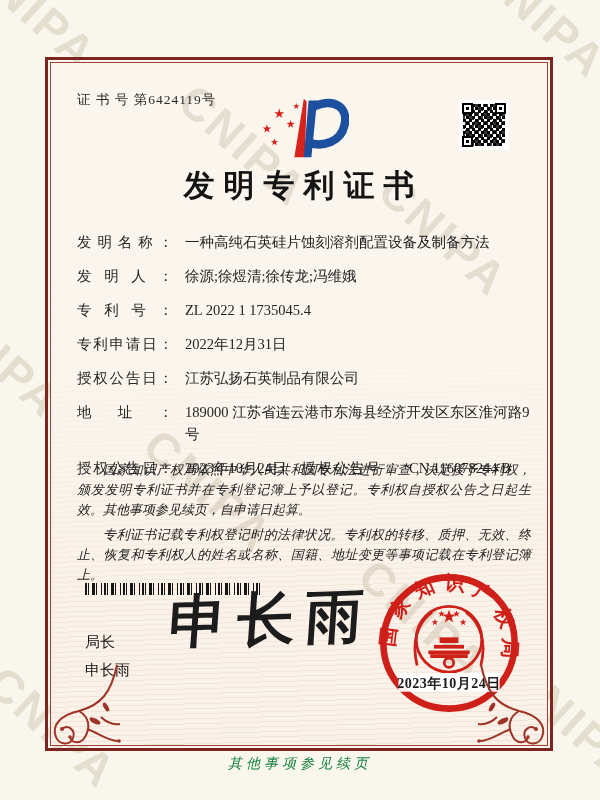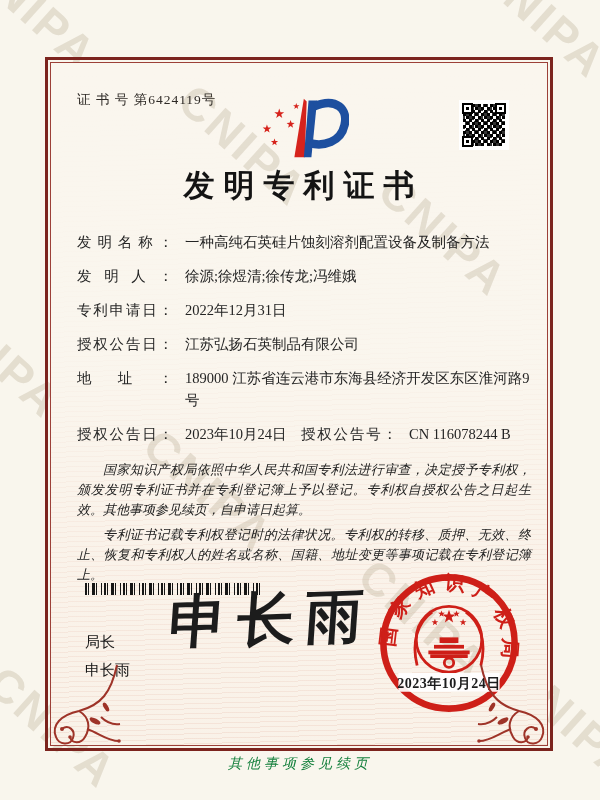--- a/index.html
+++ b/index.html
@@ -116,20 +116,23 @@
     </div>
 
     <div class="layer title">发明专利证书</div>
 
     <div class="layer fields">
       <div class="row">
         <span class="lab">发明名称：</span><span class="val">一种高纯石英硅片蚀刻溶剂配置设备及制备方法</span>
       </div>
       <div class="row">
         <span class="lab">发明人：</span><span class="val">徐源;徐煜清;徐传龙;冯维娥</span>
+      </div>
+      <div class="row">
+        <span class="lab">专利号：</span><span class="val">ZL 2022 1 1735045.4</span>
       </div>
       <div class="row">
         <span class="lab">专利申请日：</span><span class="val">2022年12月31日</span>
       </div>
       <div class="row">
         <span class="lab">授权公告日：</span><span class="val">江苏弘扬石英制品有限公司</span>
       </div>
       <div class="row">
         <span class="lab">地址：</span><span class="val val-addr">189000 江苏省连云港市东海县经济开发区东区淮河路9号</span>
       </div>

